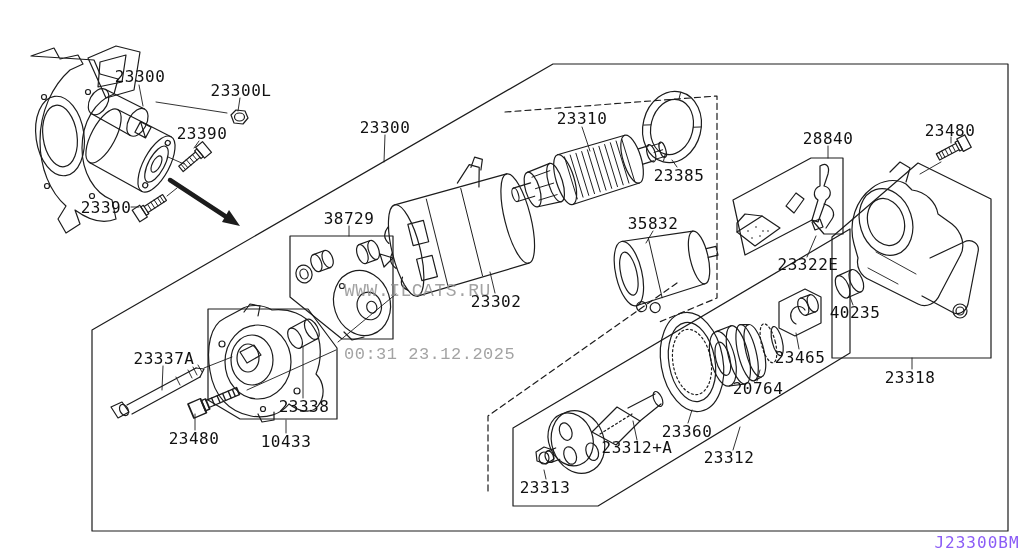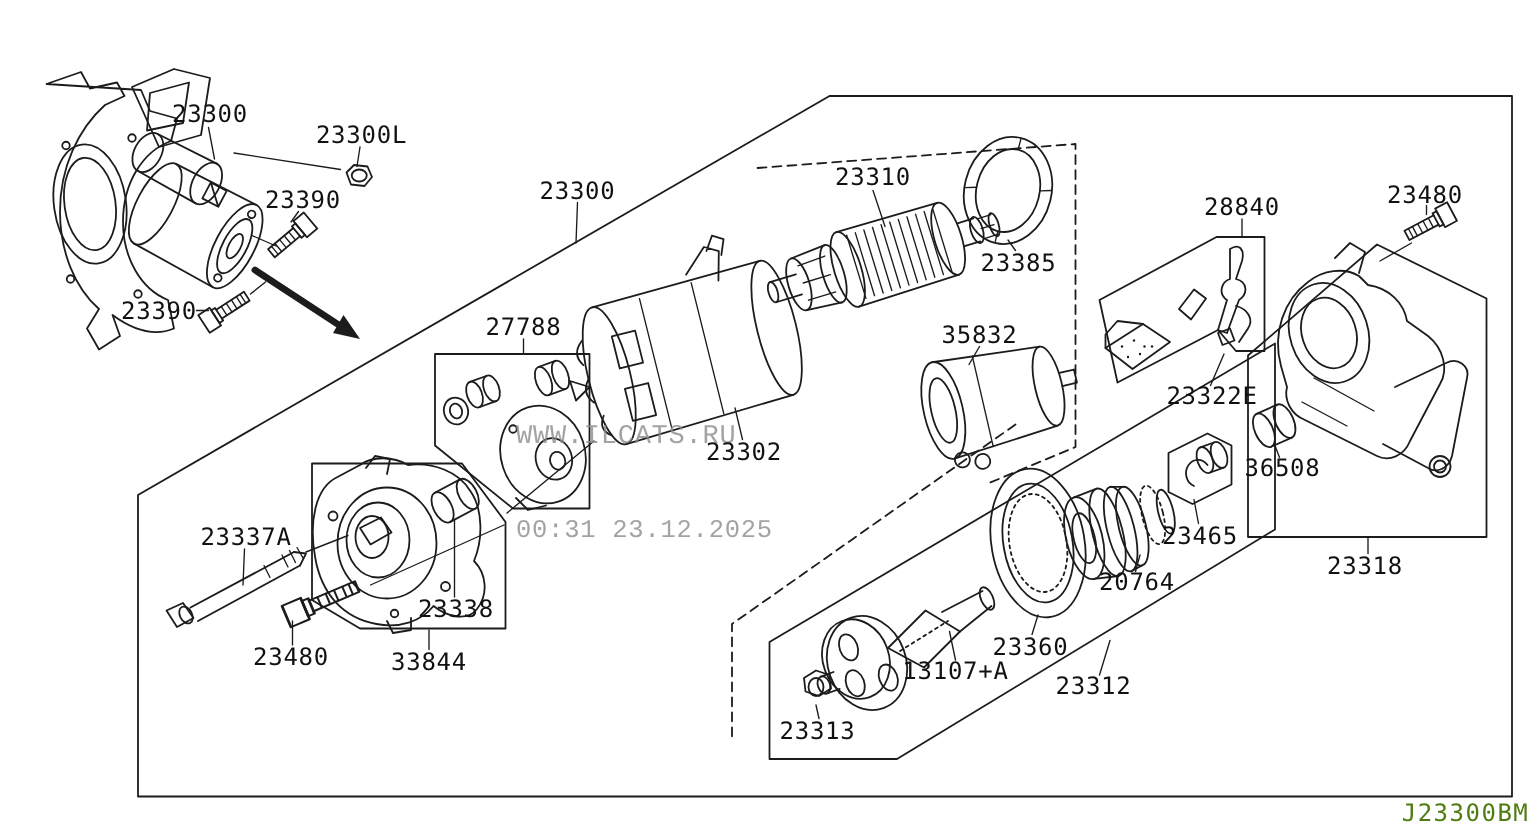--- a/index.html
+++ b/index.html
@@ -4,21 +4,21 @@
 <style>
   html,body{margin:0;padding:0;}
   body{width:1024px;height:560px;position:relative;background:#ffffff;overflow:hidden;
        font-family:"DejaVu Sans Mono", monospace;}
   #stage{position:absolute;left:0;top:0;width:1024px;height:392px;}
   svg{position:absolute;left:0;top:0;}
   .lbl{position:absolute;transform:translate(-50%,-50%);
        font:16px "DejaVu Sans Mono", monospace;letter-spacing:.5px;color:#111;
        white-space:nowrap;z-index:3;}
   .code{position:absolute;transform:translate(-50%,-50%);
-        font:16px "DejaVu Sans Mono", monospace;letter-spacing:1px;color:#4d7c0f;z-index:3;}
+        font:16px "DejaVu Sans Mono", monospace;letter-spacing:1px;color:#8b5cf6;z-index:3;}
   .wm{position:absolute;left:344px;top:282px;z-index:2;
       font-family:Liberation Mono, monospace;color:rgba(140,140,140,.8);}
   .wm .w1{font-size:18px;line-height:19px;letter-spacing:.5px;}
   .wm .w2{font-size:17px;line-height:19px;letter-spacing:.5px;margin-top:44px;}
   
   .art path,.art ellipse,.art circle,.art line,.art rect{
     fill:none;stroke:#1c1c1c;stroke-width:1.2;stroke-linejoin:round;stroke-linecap:round;}
   .art .dash{stroke-dasharray:6,4;}
   .art .thin{stroke-width:.9;}
   .art .teeth{stroke-dasharray:2,2.6;}
@@ -302,32 +302,32 @@
 <div class="lbl" style="left:241px;top:90px">23300L</div>
 <div class="lbl" style="left:202px;top:133px">23390</div>
 <div class="lbl" style="left:106px;top:207px">23390</div>
 <div class="lbl" style="left:385px;top:127px">23300</div>
 <div class="lbl" style="left:582px;top:118px">23310</div>
 <div class="lbl" style="left:679px;top:175px">23385</div>
 <div class="lbl" style="left:828px;top:138px">28840</div>
 <div class="lbl" style="left:950px;top:130px">23480</div>
 <div class="lbl" style="left:653px;top:223px">35832</div>
 <div class="lbl" style="left:808px;top:264px">23322E</div>
-<div class="lbl" style="left:855px;top:312px">36508</div>
+<div class="lbl" style="left:855px;top:312px">40235</div>
 <div class="lbl" style="left:496px;top:301px">23302</div>
-<div class="lbl" style="left:349px;top:218px">27788</div>
+<div class="lbl" style="left:349px;top:218px">38729</div>
 <div class="lbl" style="left:910px;top:377px">23318</div>
 <div class="lbl" style="left:164px;top:358px">23337A</div>
 <div class="lbl" style="left:800px;top:357px">23465</div>
 <div class="lbl" style="left:758px;top:388px">20764</div>
 <div class="lbl" style="left:304px;top:406px">23338</div>
 <div class="lbl" style="left:194px;top:438px">23480</div>
-<div class="lbl" style="left:286px;top:441px">33844</div>
+<div class="lbl" style="left:286px;top:441px">10433</div>
 <div class="lbl" style="left:687px;top:431px">23360</div>
-<div class="lbl" style="left:637px;top:447px">13107+A</div>
+<div class="lbl" style="left:637px;top:447px">23312+A</div>
 <div class="lbl" style="left:729px;top:457px">23312</div>
 <div class="lbl" style="left:545px;top:487px">23313</div>
 
 <div class="wm">
   <div class="w1">WWW.ILCATS.RU</div>
   <div class="w2">00:31 23.12.2025</div>
 </div>
 
 <div class="code" style="left:977px;top:542px">J23300BM</div>
 

